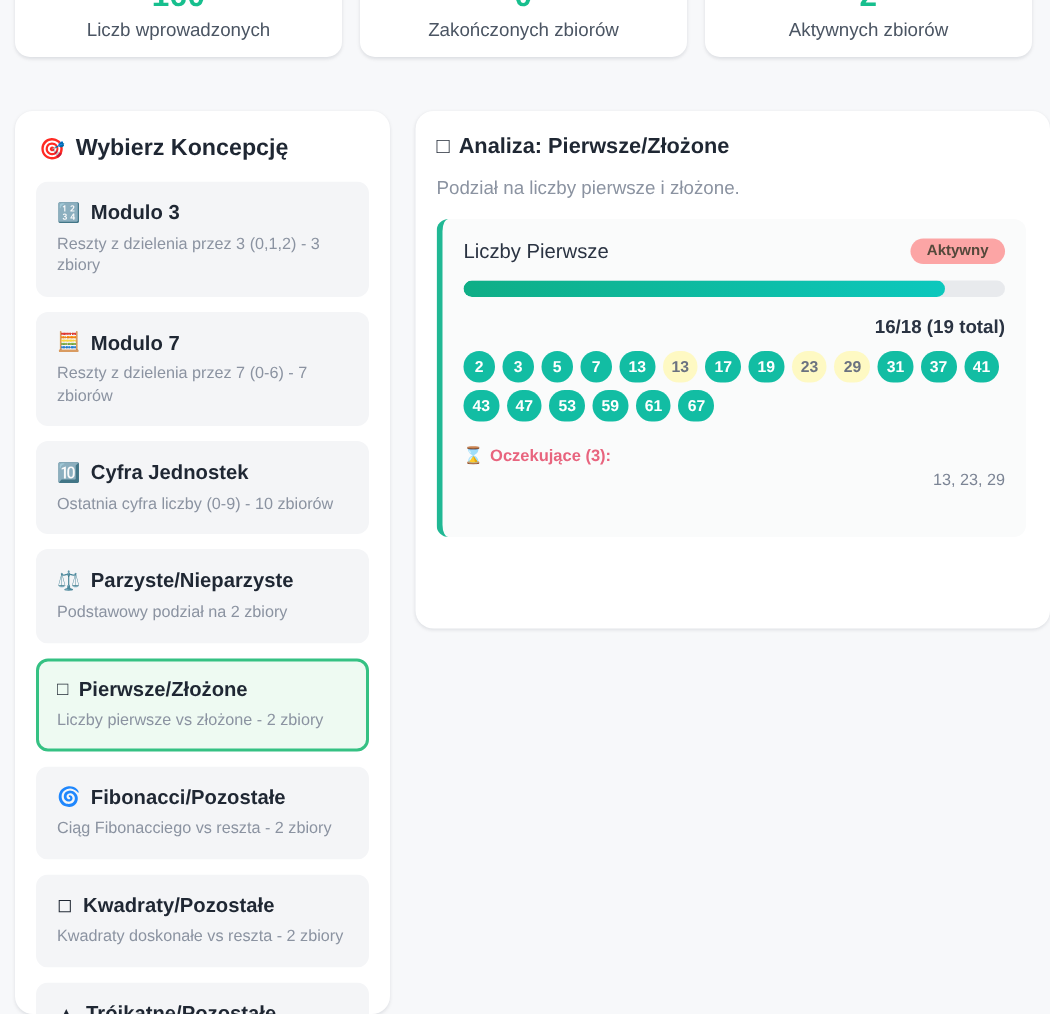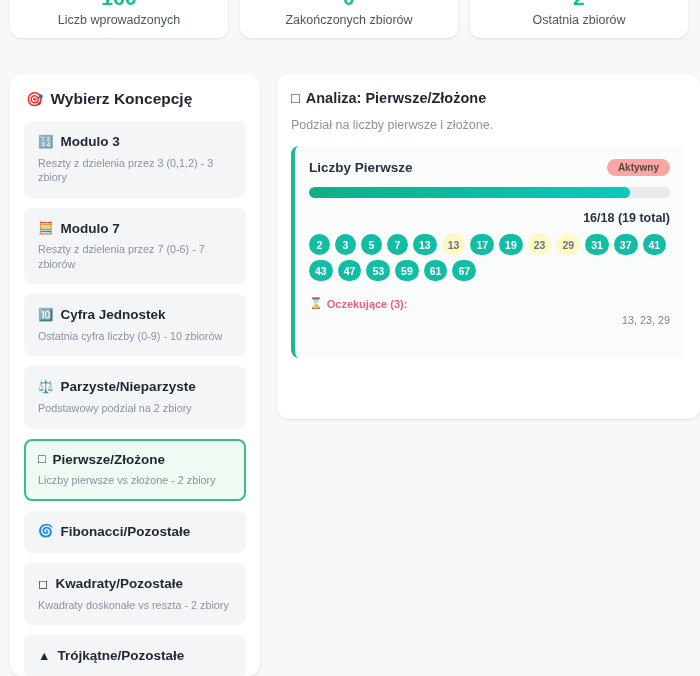--- a/index.html
+++ b/index.html
@@ -131,21 +131,21 @@
     padding: 13px 14px 14px;
     min-height: 212px;
   }
   .set-head {
     display: flex;
     align-items: center;
     justify-content: space-between;
   }
   .set-name {
     font-size: 13.5px;
-    font-weight: bold;
+    font-weight: normal;
     color: #2a3342;
   }
   .badge {
     background: #fca5a5;
     color: #55483b;
     font-size: 10px;
     font-weight: bold;
     border-radius: 10px;
     padding: 3px 11px;
   }
@@ -218,21 +218,21 @@
     <div class="stat-card">
       <div class="stat-value">160</div>
       <div class="stat-label">Liczb wprowadzonych</div>
     </div>
     <div class="stat-card">
       <div class="stat-value">0</div>
       <div class="stat-label">Zakończonych zbiorów</div>
     </div>
     <div class="stat-card">
       <div class="stat-value">2</div>
-      <div class="stat-label">Ostatnia zbiorów</div>
+      <div class="stat-label">Aktywnych zbiorów</div>
     </div>
   </div>
 
   <div class="main">
 
     <div class="panel sidebar">
       <div class="sidebar-title">
         <span class="ico">🎯</span>
         <span>Wybierz Koncepcję</span>
       </div>
@@ -270,20 +270,21 @@
               <span class="ico">□</span>
               <span>Pierwsze/Złożone</span>
             </div>
             <div class="concept-desc">Liczby pierwsze vs złożone - 2 zbiory</div>
           </div>
           <div class="concept-item">
             <div class="concept-name">
               <span class="ico">🌀</span>
               <span>Fibonacci/Pozostałe</span>
             </div>
+            <div class="concept-desc">Ciąg Fibonacciego vs reszta - 2 zbiory</div>
           </div>
           <div class="concept-item">
             <div class="concept-name">
               <span class="ico">◻</span>
               <span>Kwadraty/Pozostałe</span>
             </div>
             <div class="concept-desc">Kwadraty doskonałe vs reszta - 2 zbiory</div>
           </div>
           <div class="concept-item">
             <div class="concept-name">

